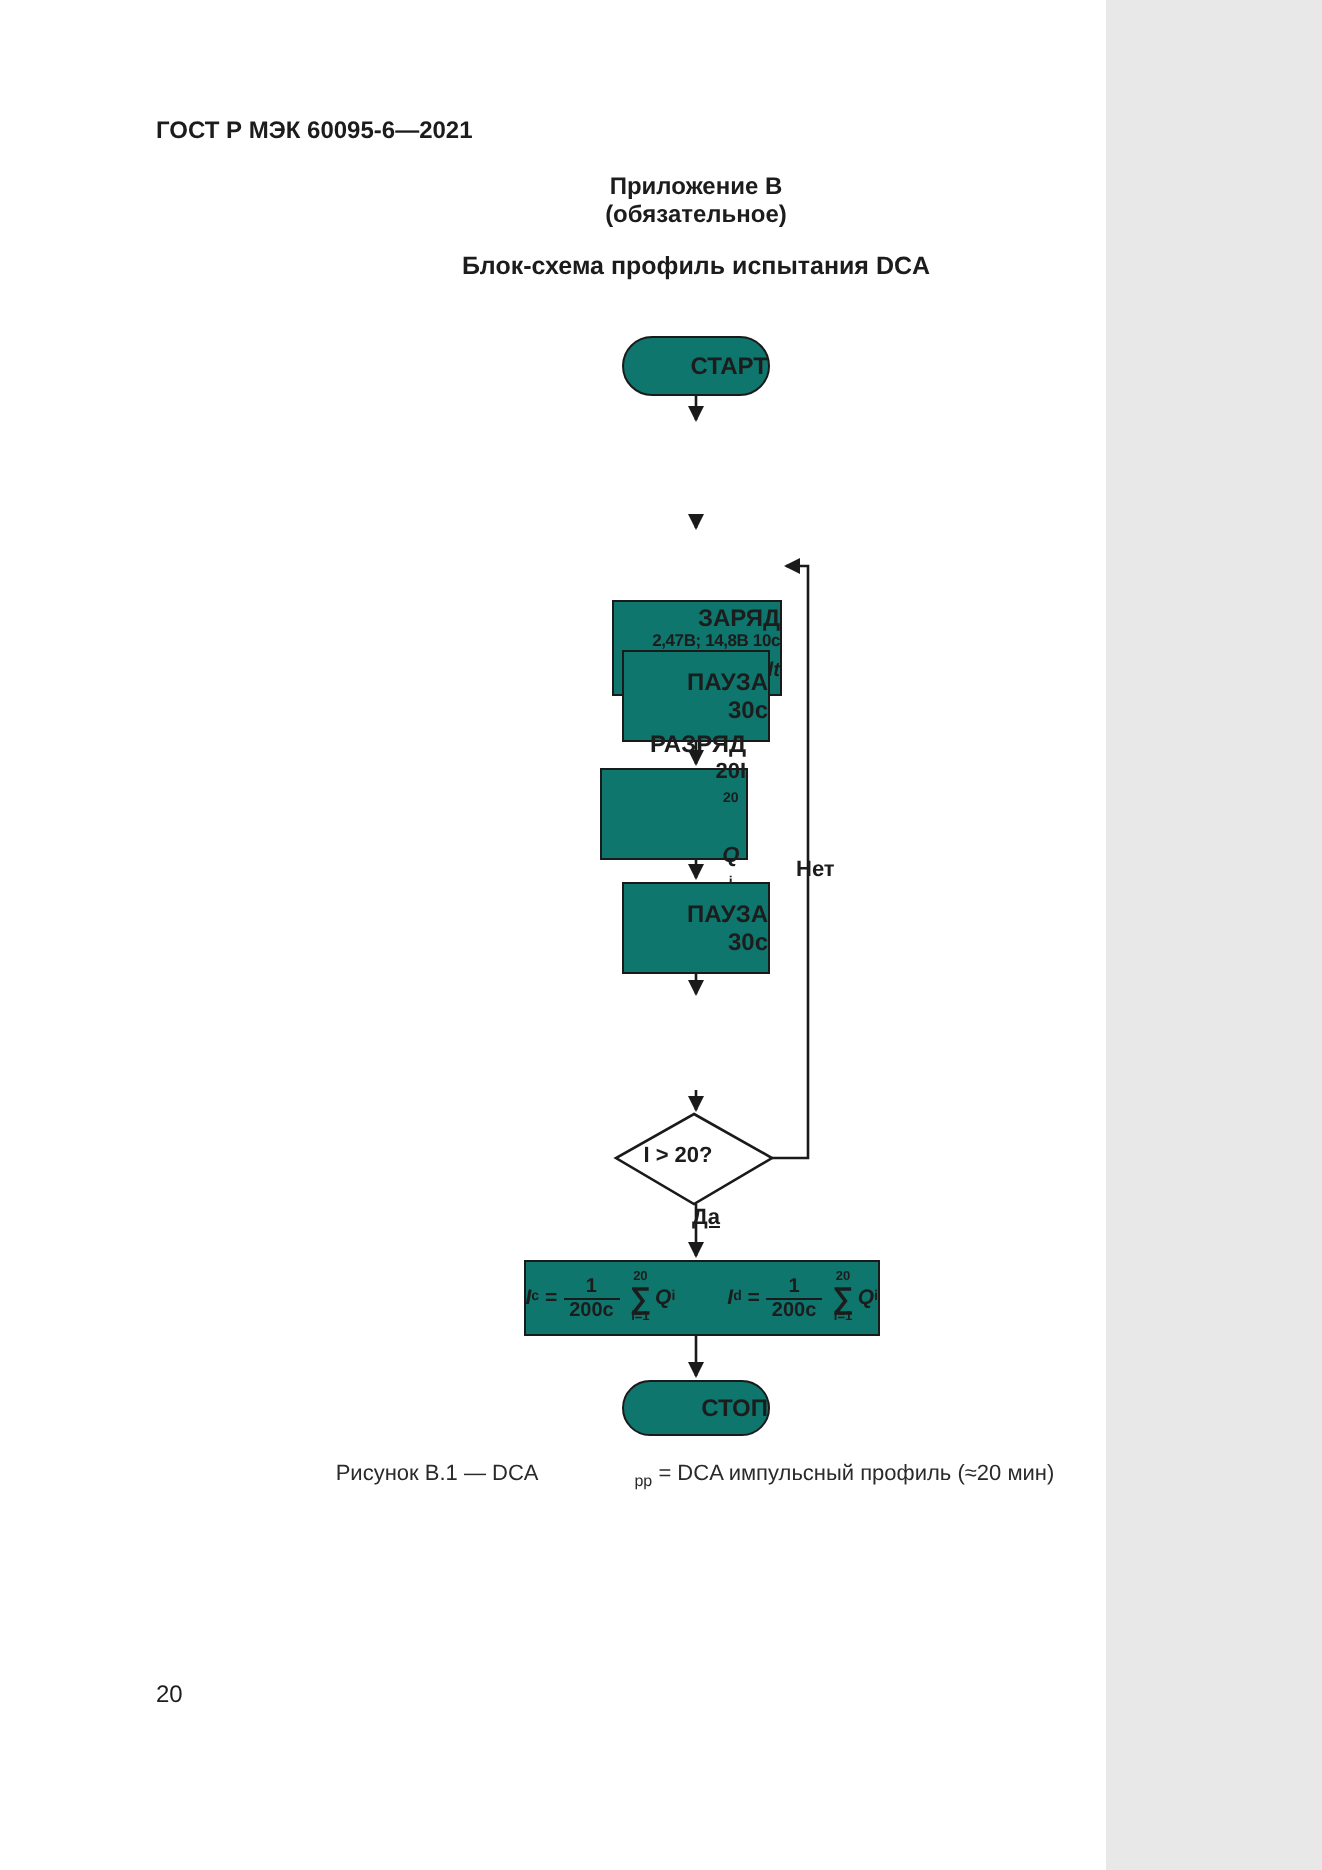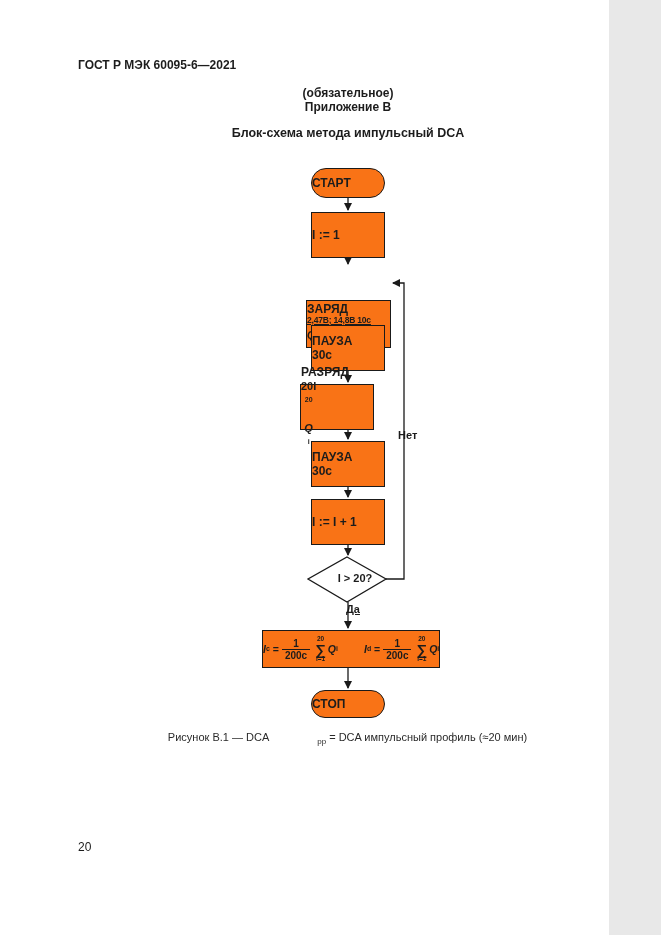--- a/index.html
+++ b/index.html
@@ -1,37 +1,37 @@
 <!DOCTYPE html>
 <html><head>
 <meta charset="utf-8">
 <style>
   html,body{margin:0;padding:0;background:#e8e8e8;}
   #page{
-    position:relative;width:609px;height:935px;background:#ffffff;
+    position:relative;width:553px;height:935px;background:#ffffff;
     font-family:"Liberation Sans","DejaVu Sans",sans-serif;color:#1c1c1c;
     overflow:hidden;
   }
   .abs{position:absolute;}
   .centered{text-align:center;}
   #doc-header{left:78px;top:58px;font-size:12px;font-weight:bold;}
   #annex-block{left:38px;top:86px;width:620px;font-size:12px;font-weight:bold;line-height:14px;}
   #figure-title{left:38px;top:126px;width:620px;font-size:12.5px;font-weight:bold;}
   #page-number{left:78px;top:840px;font-size:12px;}
   #caption{left:20px;top:731px;width:655px;font-size:11px;color:#2a2a2a;}
   #caption sub{font-size:8px;padding-left:48px;}
 
   
   .node{
-    position:absolute;border:1.4px solid #1a1a1a;background:#f97316;z-index:2;
-    display:flex;flex-direction:column;align-items:flex-start;justify-content:center;
+    position:absolute;border:1.4px solid #1a1a1a;background:#0f766e;z-index:2;
+    display:flex;flex-direction:column;align-items:flex-end;justify-content:center;
     font-weight:bold;font-size:12px;line-height:14px;box-sizing:border-box;
   }
   .stadium{border-radius:16px;}
-  .small-params{font-size:8.5px;line-height:10px;letter-spacing:-0.2px;text-decoration:underline;}
+  .small-params{font-size:8.5px;line-height:10px;letter-spacing:-0.2px;}
   .branch-label{position:absolute;z-index:3;font-weight:bold;font-size:11px;margin-left:16px;}
   #decision-label{position:absolute;z-index:3;font-weight:bold;font-size:11px;text-align:center;}
   svg{position:absolute;left:0;top:0;z-index:1;}
 
   
   .math{display:inline-flex;align-items:center;font-weight:bold;}
   .math i{font-style:italic;}
   .math sub{font-size:7px;}
   .frac{display:inline-flex;flex-direction:column;align-items:center;margin:0 3px;font-size:10px;line-height:11px;}
   .frac .num{padding:0 3px;}
@@ -46,25 +46,25 @@
   .result-formulas{display:flex;gap:26px;align-items:center;justify-content:center;font-size:10.5px;}
 </style>
 </head>
 <body>
 
 <div id="page">
 
   <div class="abs" id="doc-header">ГОСТ Р МЭК 60095-6—2021</div>
 
   <div class="abs centered" id="annex-block">
+    <div>Приложение В</div>
     <div>(обязательное)</div>
-    <div>Приложение В</div>
   </div>
 
-  <div class="abs centered" id="figure-title">Блок-схема метода импульсный DCA</div>
+  <div class="abs centered" id="figure-title">Блок-схема профиль испытания DCA</div>
 
   <svg width="661" height="935">
     <defs>
       <marker id="arr" markerWidth="8" markerHeight="8" refX="7" refY="4" orient="auto" markerUnits="userSpaceOnUse">
         <path d="M0,0 L8,4 L0,8 z" fill="#1a1a1a"></path>
       </marker>
     </defs>
     <g stroke="#1a1a1a" stroke-width="1.3" fill="none">
       <line x1="348" y1="198" x2="348" y2="210" marker-end="url(#arr)"></line>
       <line x1="348" y1="258" x2="348" y2="264" marker-end="url(#arr)"></line>
@@ -77,23 +77,20 @@
       <line x1="348" y1="668" x2="348" y2="688" marker-end="url(#arr)"></line>
       <polyline points="386,579 404,579 404,283 393,283" marker-end="url(#arr)"></polyline>
       <polygon points="347,557 386,579 347,602 308,579" fill="#ffffff"></polygon>
     </g>
   </svg>
 
   <div class="node stadium" style="left:311px;top:168px;width:74px;height:30px;">
     <span>СТАРТ</span>
   </div>
 
-  <div class="node" style="left:311px;top:212px;width:74px;height:46px;">
-    <span>I := 1</span>
-  </div>
 
   <div class="node" style="left:306px;top:266px;width:85px;height:48px;margin-top:34px;">
     <span style="line-height:12px;">ЗАРЯД</span>
     <span class="small-params">2,47В; 14,8В 10с</span>
     <span class="math charge-formula">
       <i>Q</i>
         <sub>i</sub>
         <span> := </span>
         <span class="int-wrap">
           <span class="int-glyph">∫</span>
@@ -116,25 +113,22 @@
     <span class="math" style="font-size:11px;flex-direction:column;">
       <span>20I</span><sub>20</sub>&nbsp;<i>Q</i><sub>i</sub>
     </span>
   </div>
 
   <div class="node" style="left:311px;top:441px;width:74px;height:46px;">
     <span>ПАУЗА</span>
     <span>30с</span>
   </div>
 
-  <div class="node" style="left:311px;top:499px;width:74px;height:46px;">
-    <span>I := I + 1</span>
-  </div>
 
-  <div id="decision-label" style="left:316px;top:572px;width:78px;">I &gt; 20?</div>
+  <div id="decision-label" style="left:300px;top:572px;width:78px;">I &gt; 20?</div>
 
   <div class="branch-label" style="left:330px;top:603px;text-decoration:underline;">Да</div>
 
   <div class="branch-label" style="left:382px;top:429px;">Нет</div>
 
   <div class="node" style="left:262px;top:630px;width:178px;height:38px;">
     <div class="result-formulas">
       <span class="math">
         <i>I</i><sub>c</sub>&nbsp;<span>=</span><span class="frac">
             <span class="num">1</span>

